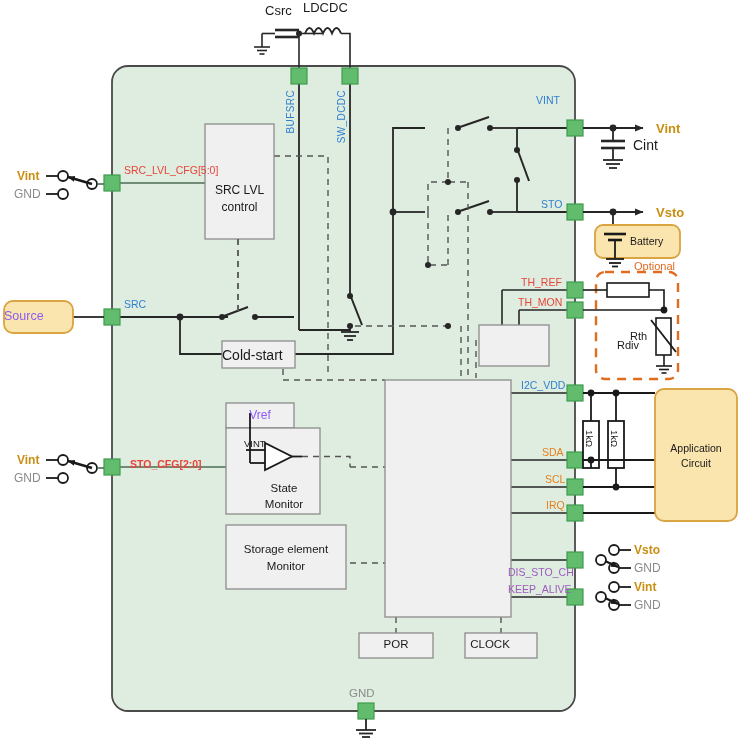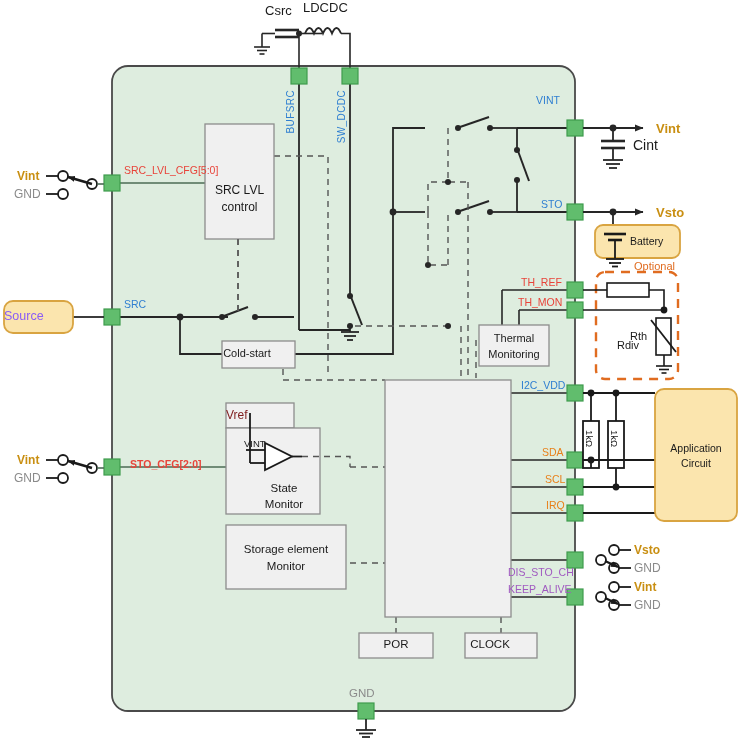--- a/index.html
+++ b/index.html
@@ -345,29 +345,24 @@
 <div class="lbl" style="left:508px;top:546px;font-size:10.5px;color:#a05ac0;margin-top:20px;">DIS_STO_CH</div>
 <div class="lbl" style="left:508px;top:583px;font-size:10.5px;color:#a05ac0;">KEEP_ALIVE</div>
 <div class="lbl" style="left:349px;top:687px;font-size:11.5px;color:#8a8a8a;">GND</div>
 
 <div class="lbl" style="left:205px;top:182px;width:69px;text-align:center;font-size:12px;
             line-height:17px;color:#1a1a1a;">
   <span>SRC LVL</span><br>
   <span>control</span>
 </div>
 
-<div class="lbl" style="left:222px;top:347px;width:50px;text-align:center;font-size:11px;color:#1a1a1a;">Cold-start</div>
-
-<div class="lbl" style="left:477px;top:330px;width:74px;text-align:center;font-size:11px;
-            line-height:16px;color:#1a1a1a;">
-  <span>Thermal</span><br>
-  <span>Monitoring</span>
-</div>
-
-<div class="lbl" style="left:226px;top:408px;width:68px;font-size:12px;color:#7f1d1d;">Vref</div>
+<div class="lbl" style="left:222px;top:347px;width:50px;text-align:center;font-size:14px;color:#1a1a1a;">Cold-start</div>
+
+
+<div class="lbl" style="left:226px;top:408px;width:68px;text-align:center;font-size:12px;color:#8b5cf6;">Vref</div>
 
 <div class="lbl" style="left:244px;top:438px;font-size:9.5px;color:#1a1a1a;">VINT</div>
 
 <div class="lbl" style="left:250px;top:480px;width:68px;text-align:center;font-size:11.5px;
             line-height:16px;color:#1a1a1a;">
   <span>State</span><br>
   <span>Monitor</span>
 </div>
 
 <div class="lbl" style="left:226px;top:541px;width:120px;text-align:center;font-size:11.5px;

